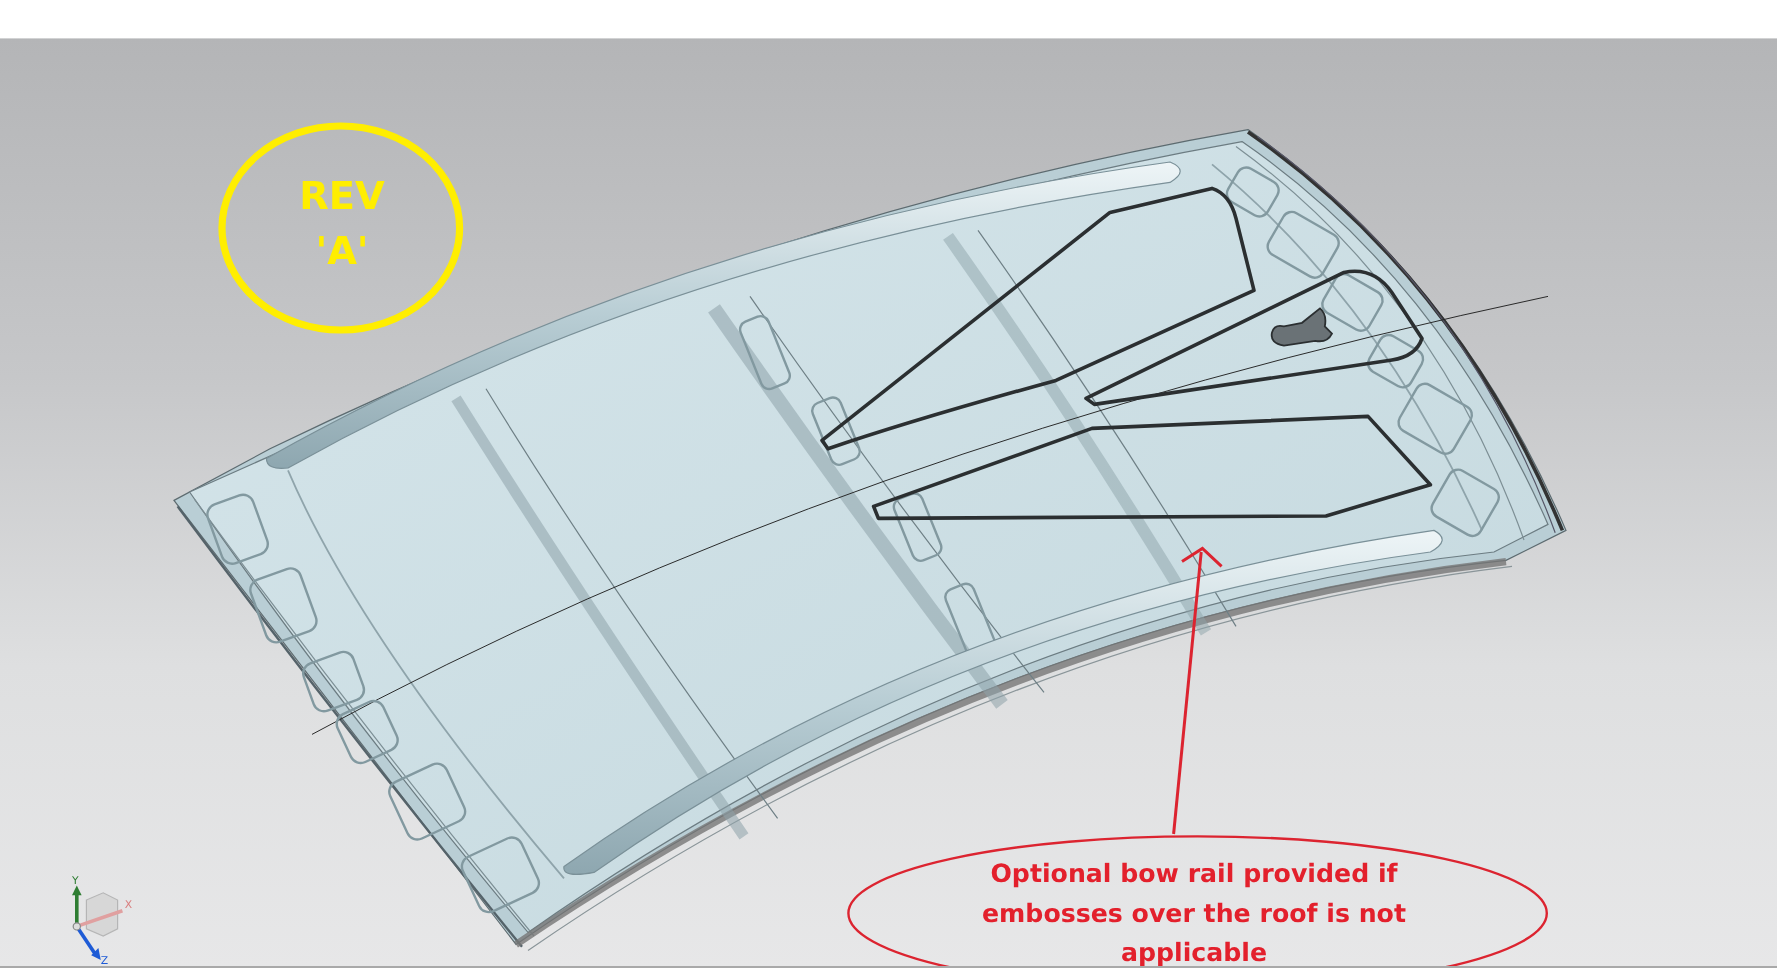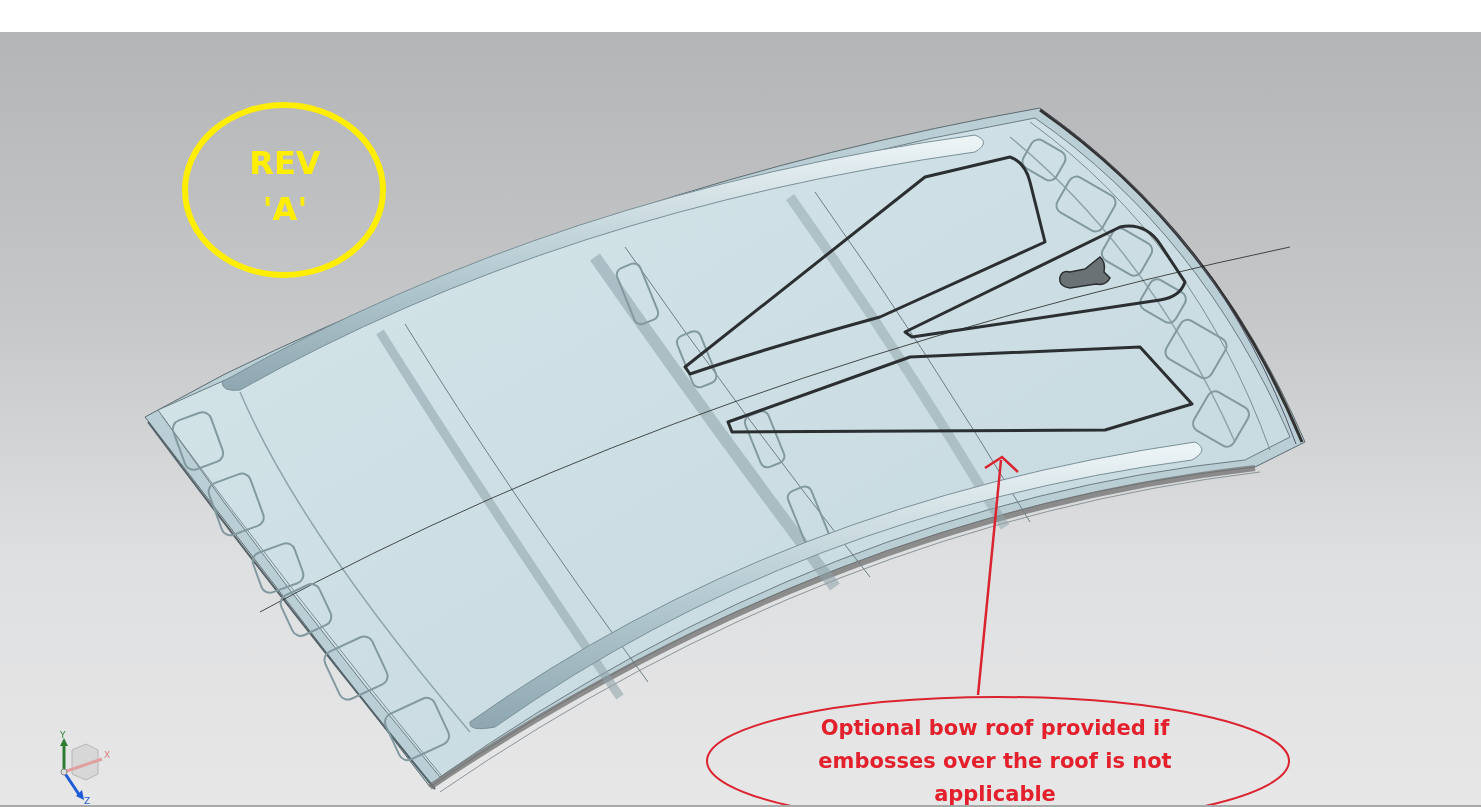--- a/index.html
+++ b/index.html
@@ -134,21 +134,21 @@
       <circle cx="64" cy="740" r="3" fill="#ddd" stroke="#888"></circle>
     </g>
   </svg>
 
   <div class="rev-label">
     <div>REV</div>
     <div>'A'</div>
   </div>
 
   <div class="note-text">
-    <div>Optional bow roof provided if</div>
+    <div>Optional bow rail provided if</div>
     <div>embosses over the roof is not</div>
     <div>applicable</div>
   </div>
 
   <span class="triad-label" style="left:60px;top:698px;color:#2e7d32;">Y</span>
   <span class="triad-label" style="left:104px;top:718px;color:#d98080;">X</span>
   <span class="triad-label" style="left:84px;top:764px;color:#1e5bd6;">Z</span>
 </div>
 <div class="bottom-border"></div>
 

